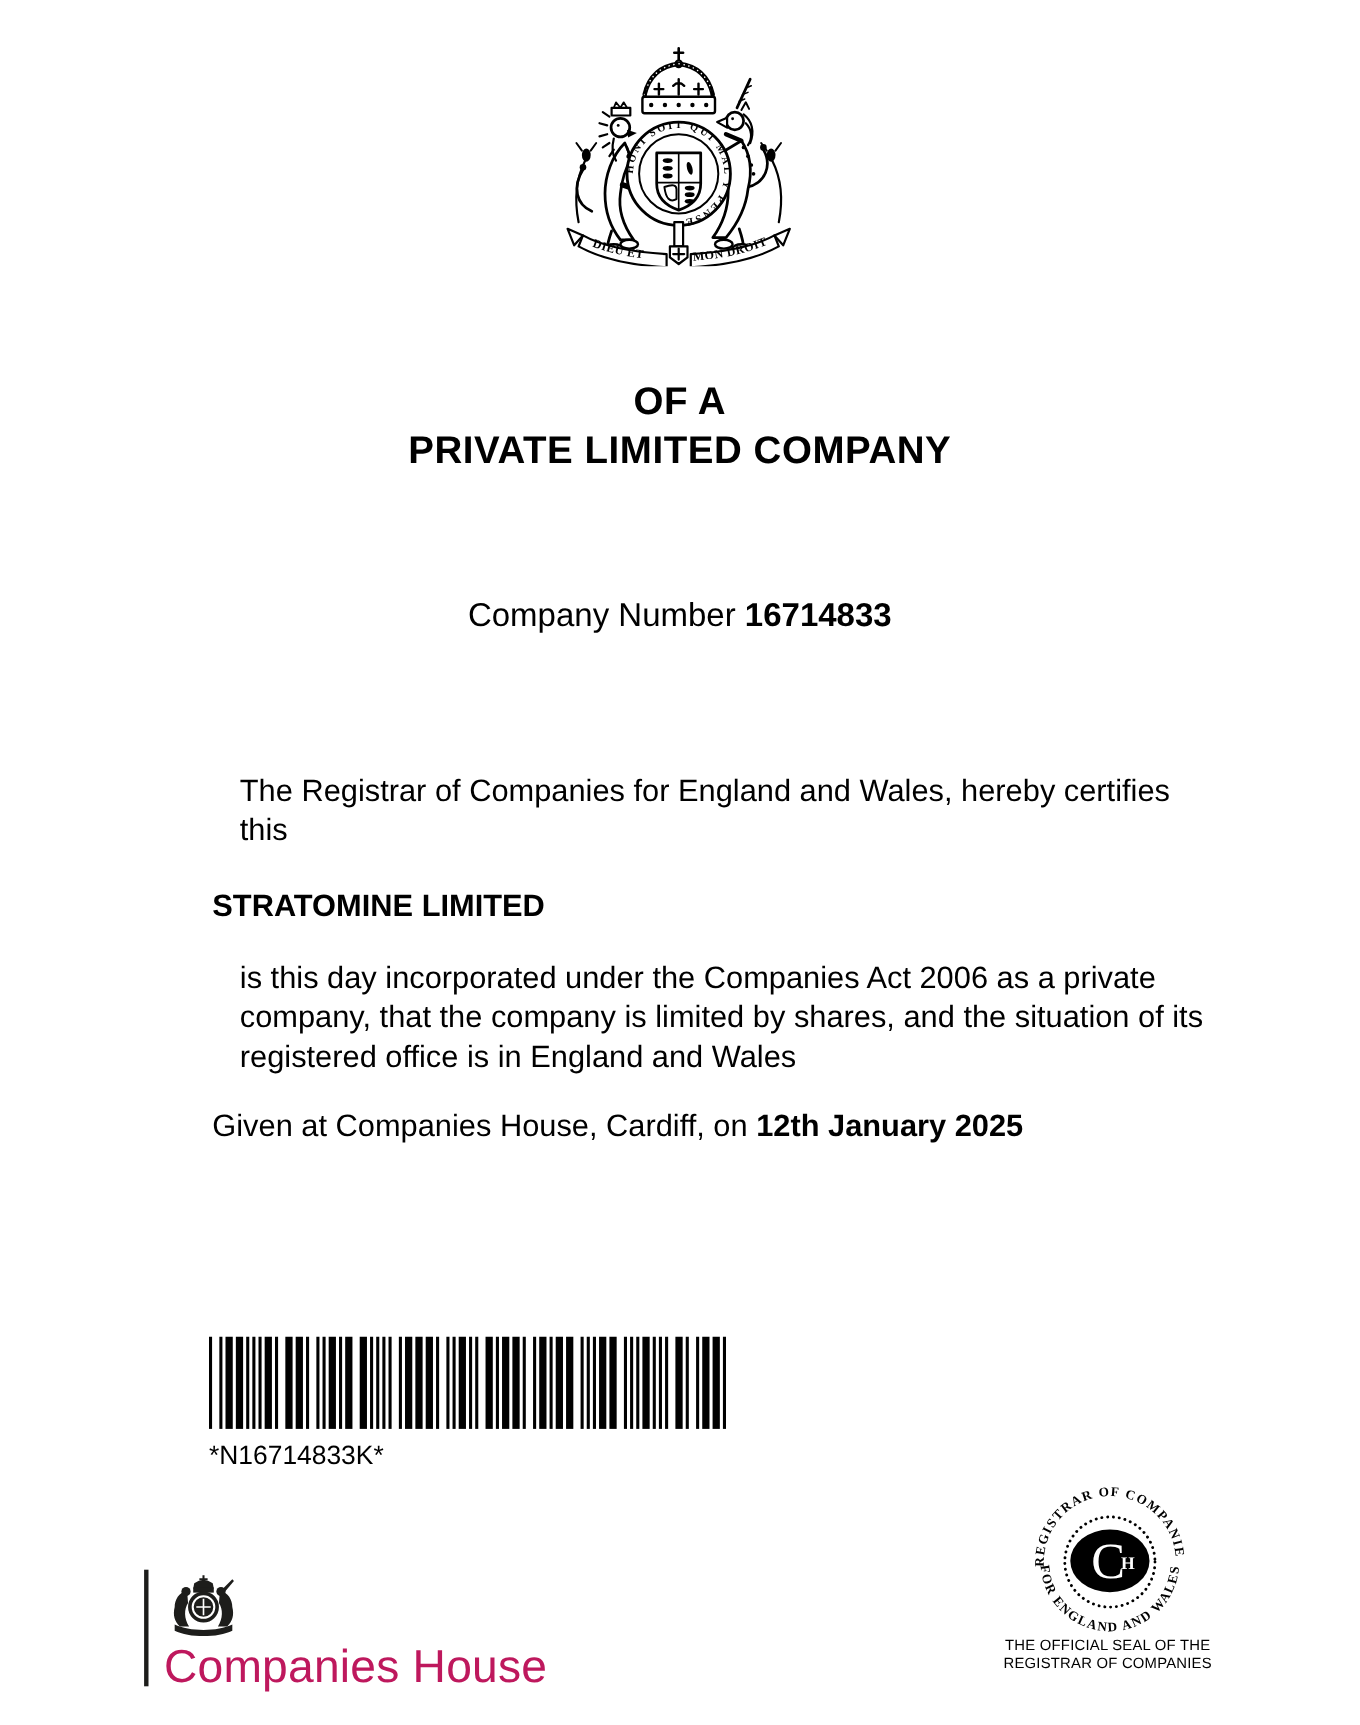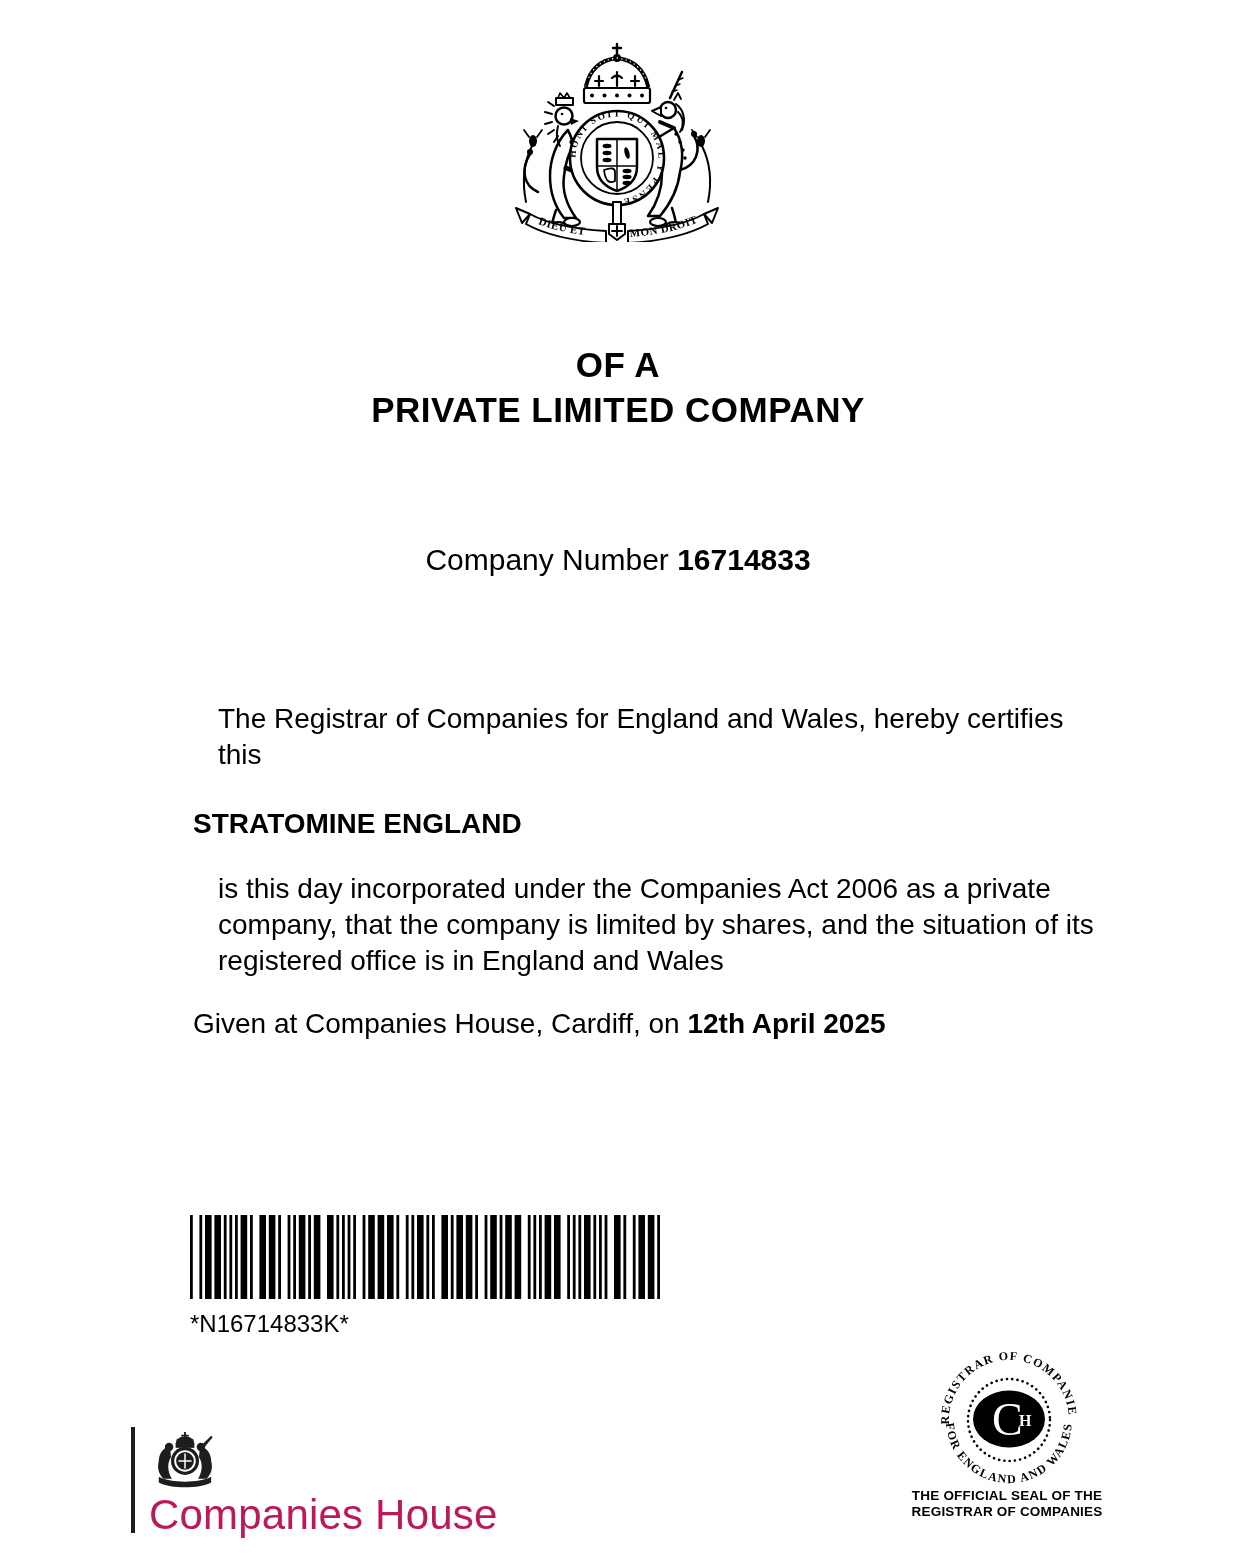--- a/index.html
+++ b/index.html
@@ -23,21 +23,21 @@
   .p-given{left:193px;top:1006px;font-size:28px;line-height:36px;white-space:nowrap;}
   .p-given b{font-weight:bold;}
   .barcode-wrap{left:190px;top:1215px;}
   .barcode-wrap svg{display:block;fill:#000;}
   .barcode-label{left:190px;top:1310px;font-size:24px;}
   .ch-bar{left:131px;top:1427px;width:4px;height:106px;background:#1d1d1b;}
   .ch-crest{left:147px;top:1431px;}
   .ch-wordmark{left:149px;top:1491px;font-size:42px;color:#be185d;letter-spacing:0.2px;}
   .seal-wrap{left:924px;top:1336px;}
   .seal-caption{left:899px;top:1488px;width:216px;text-align:center;
-    font-size:13.5px;font-weight:bold;line-height:15.5px;letter-spacing:0.2px;}
+    font-size:13.5px;font-weight:normal;line-height:15.5px;letter-spacing:0.2px;}
   .arms-wrap{left:506px;top:42px;}
   svg text{font-family:"Liberation Serif", serif;}
 </style>
 </head>
 <body>
 
 <div class="page">
 
   <div class="abs arms-wrap">
     <svg width="222" height="200" viewBox="0 0 222 200" xmlns="http://www.w3.org/2000/svg">
@@ -158,30 +158,30 @@
 
   <div class="abs centered company-number-line">
     <span>Company Number </span><b>16714833</b>
   </div>
 
   <div class="abs p-certify">
     <div class="body-line">The Registrar of Companies for England and Wales, hereby certifies</div>
     <div class="body-line">this</div>
   </div>
 
-  <div class="abs p-company-name">STRATOMINE ENGLAND</div>
+  <div class="abs p-company-name">STRATOMINE LIMITED</div>
 
   <div class="abs p-incorp">
     <div class="body-line">is this day incorporated under the Companies Act 2006 as a private</div>
     <div class="body-line">company, that the company is limited by shares, and the situation of its</div>
     <div class="body-line">registered office is in England and Wales</div>
   </div>
 
   <div class="abs p-given">
-    <span>Given at Companies House, Cardiff, on </span><b>12th April 2025</b>
+    <span>Given at Companies House, Cardiff, on </span><b>12th January 2025</b>
   </div>
 
   <div class="abs barcode-wrap">
     <svg id="barcode-svg" xmlns="http://www.w3.org/2000/svg" width="471" height="84" viewBox="0 0 471 84">
         <rect x="0" y="0" width="2.8" height="84"></rect>
         <rect x="9.399999999999999" y="0" width="2.8" height="84"></rect>
         <rect x="15" y="0" width="6.6" height="84"></rect>
         <rect x="24.400000000000002" y="0" width="6.6" height="84"></rect>
         <rect x="33.8" y="0" width="2.8" height="84"></rect>
         <rect x="39.39999999999999" y="0" width="2.8" height="84"></rect>

